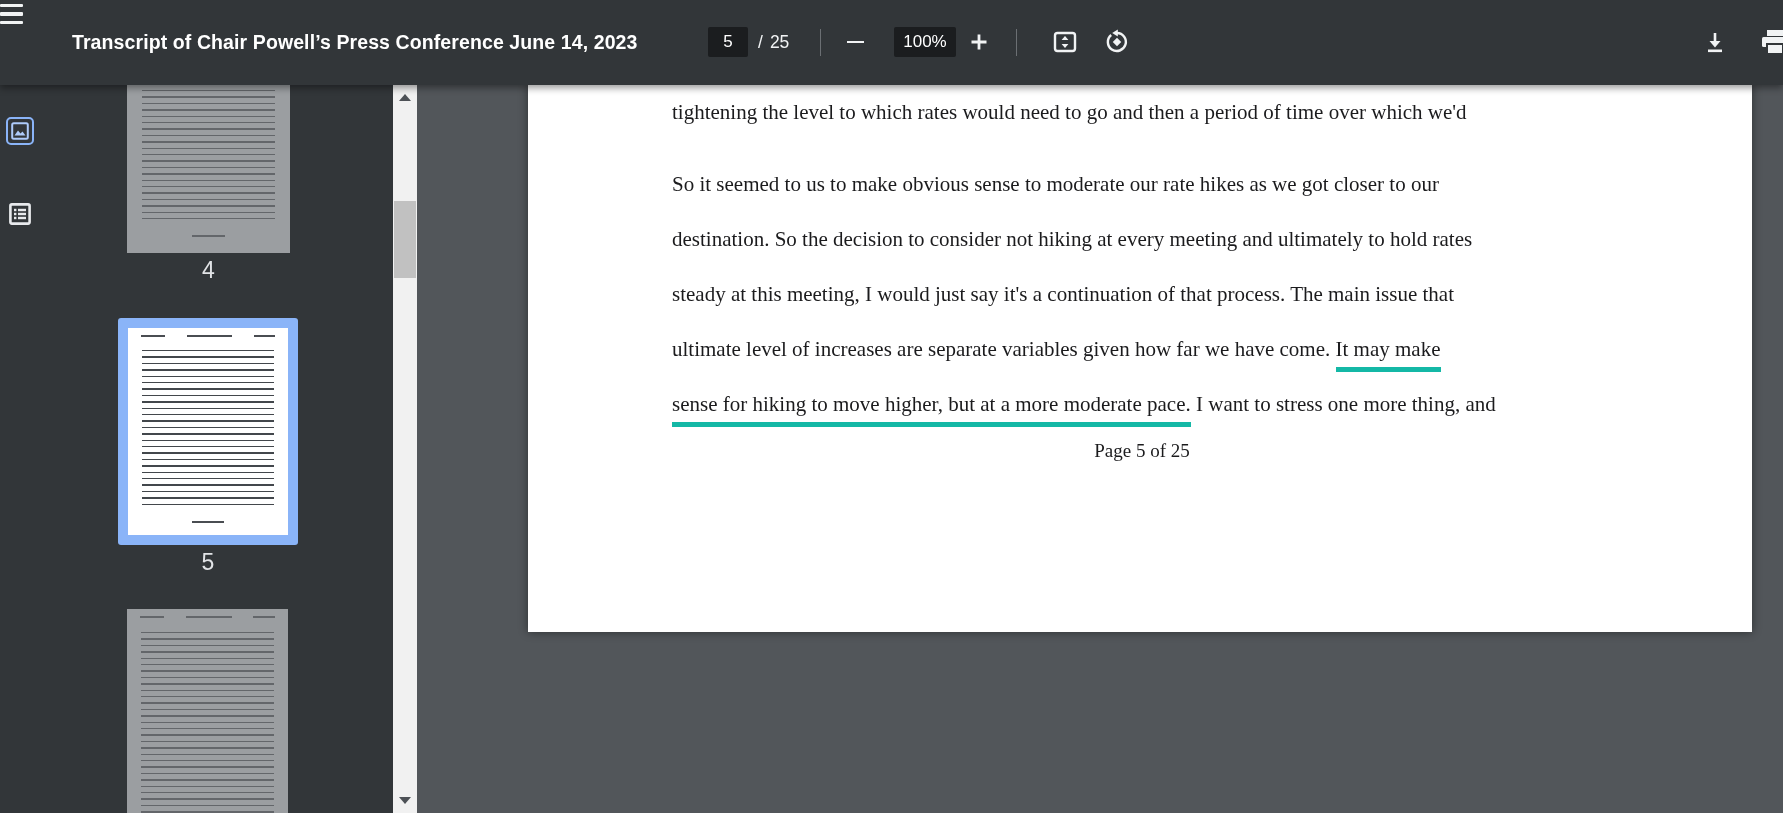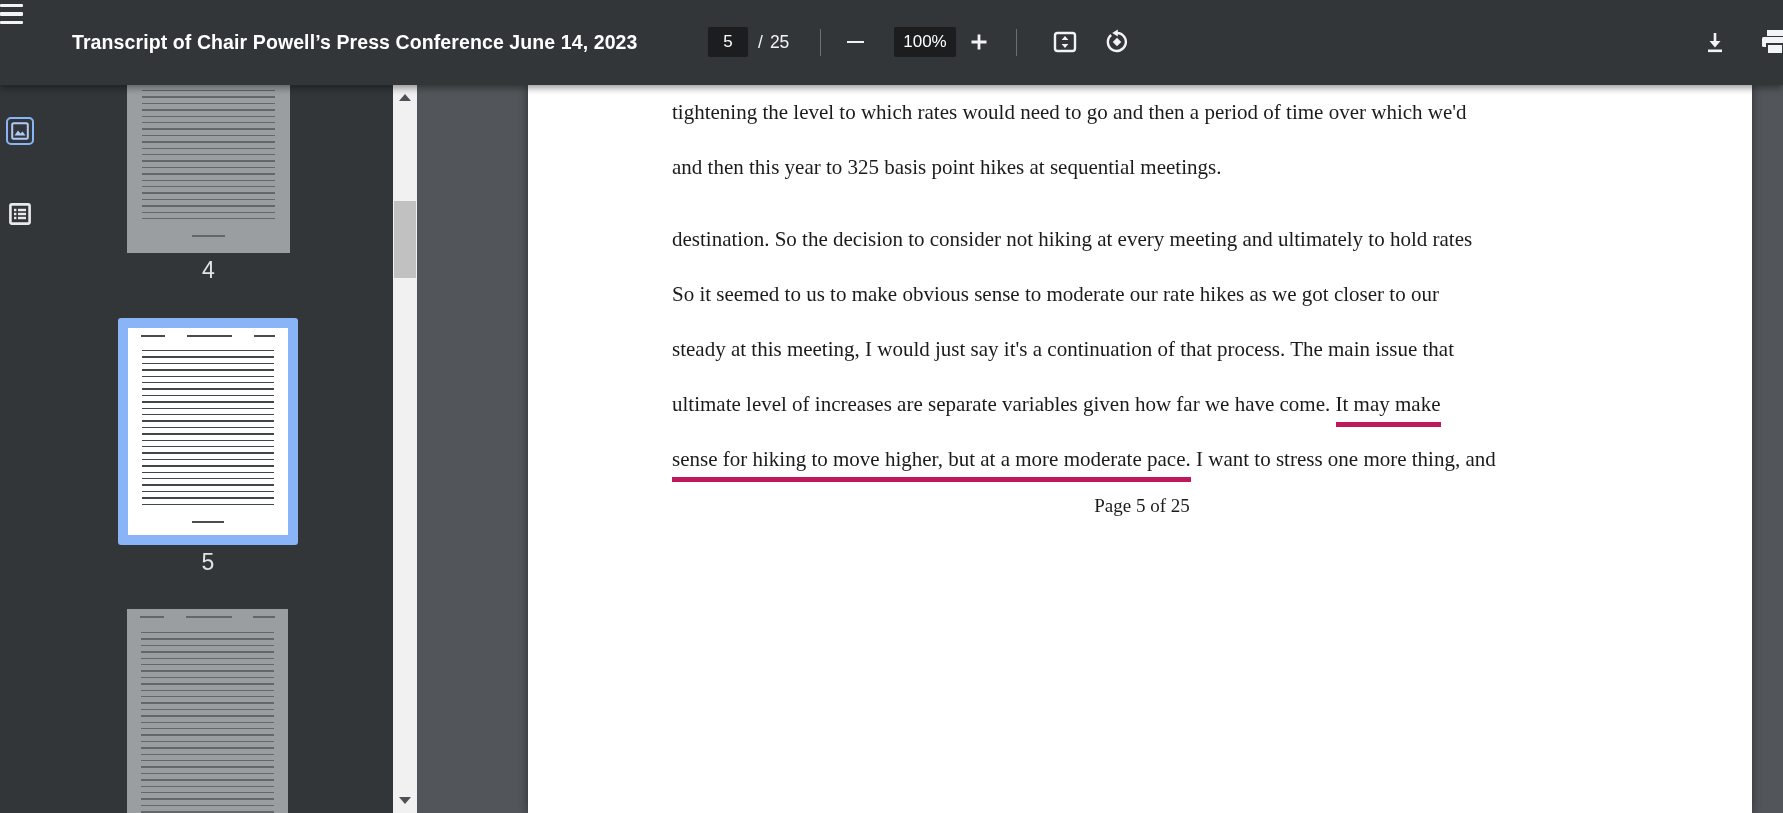--- a/index.html
+++ b/index.html
@@ -67,27 +67,27 @@
   #side-scrollbar { position:absolute; left:393px; top:0; width:24px; height:728px; background:#f1f1f1; }
   .sb-arrow { position:absolute; left:50%; transform:translateX(-50%); width:0; height:0;
               border-left:6px solid transparent; border-right:6px solid transparent; }
   #sb-up { top:9px; border-bottom:7px solid #4d5156; }
   #sb-down { bottom:9px; border-top:7px solid #4d5156; }
   #sb-thumb { position:absolute; left:1px; top:116px; width:22px; height:77px; background:#c1c1c1; }
 
   
   #viewer { position:absolute; left:417px; top:85px; width:1366px; height:728px;
             background:#52565a; z-index:5; }
-  #pdf-page { position:absolute; left:111px; top:0; width:1224px; height:728px; background:#ffffff;
+  #pdf-page { position:absolute; left:111px; top:0; width:1224px; height:547px; background:#ffffff;
               box-shadow:0 0 9px rgba(0,0,0,0.45); overflow:hidden; }
   #textblock { position:absolute; left:144px; top:0; width:960px;
                font-family:"Liberation Serif", serif; font-size:21px; color:#1b1b1d; }
   .pline { line-height:55px; white-space:nowrap; }
   #para2 { margin-top:17px; }
-  .red-underline { border-bottom:5px solid #be185d; padding-bottom:6px; }
+  .red-underline { border-bottom:5px solid #14b8a6; padding-bottom:6px; }
   #page-footer { width:940px; line-height:38px; font-size:19px; text-align:center; }
 </style>
 </head>
 <body>
 
 <div id="toolbar">
   <div id="menu-btn">
     <span></span>
       <span></span>
       <span></span>
@@ -199,26 +199,25 @@
     <div id="sb-down" class="sb-arrow"></div>
   </div>
 </div>
 
 <div id="viewer">
   <div id="pdf-page">
     <div id="textblock">
 
       <div id="para1">
         <div class="pline">tightening the level to which rates would need to go and then a period of time over which we'd</div>
-        <div class="pline">and then this year to 325 basis point hikes at sequential meetings.</div>
       </div>
 
       <div id="para2">
+        <div class="pline">So it seemed to us to make obvious sense to moderate our rate hikes as we got closer to our</div>
         <div class="pline">destination. So the decision to consider not hiking at every meeting and ultimately to hold rates</div>
-        <div class="pline">So it seemed to us to make obvious sense to moderate our rate hikes as we got closer to our</div>
         <div class="pline">steady at this meeting, I would just say it's a continuation of that process. The main issue that</div>
         <div class="pline"><span>ultimate level of increases are separate variables given how far we have come. </span><span class="red-underline">It may make</span></div>
         <div class="pline"><span class="red-underline">sense for hiking to move higher, but at a more moderate pace.</span><span> I want to stress one more thing, and</span></div>
       </div>
 
       <div id="page-footer">Page 5 of 25</div>
     </div>
   </div>
 </div>
 

